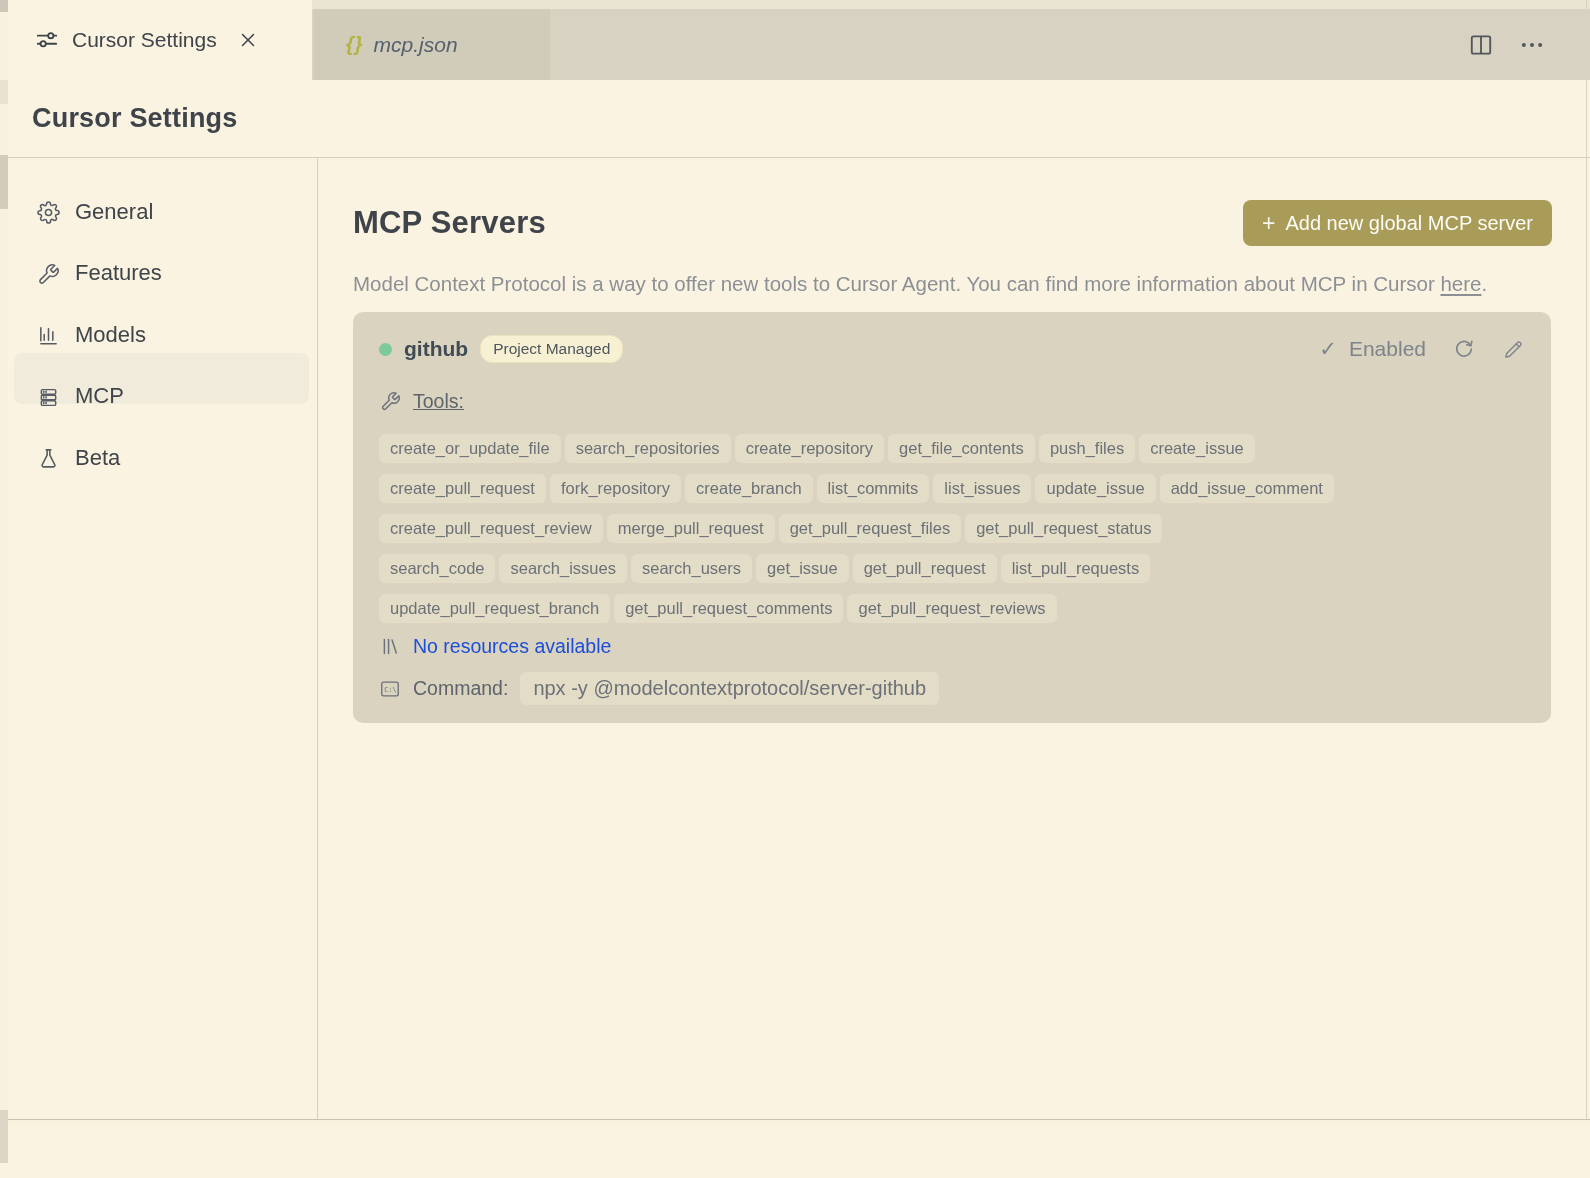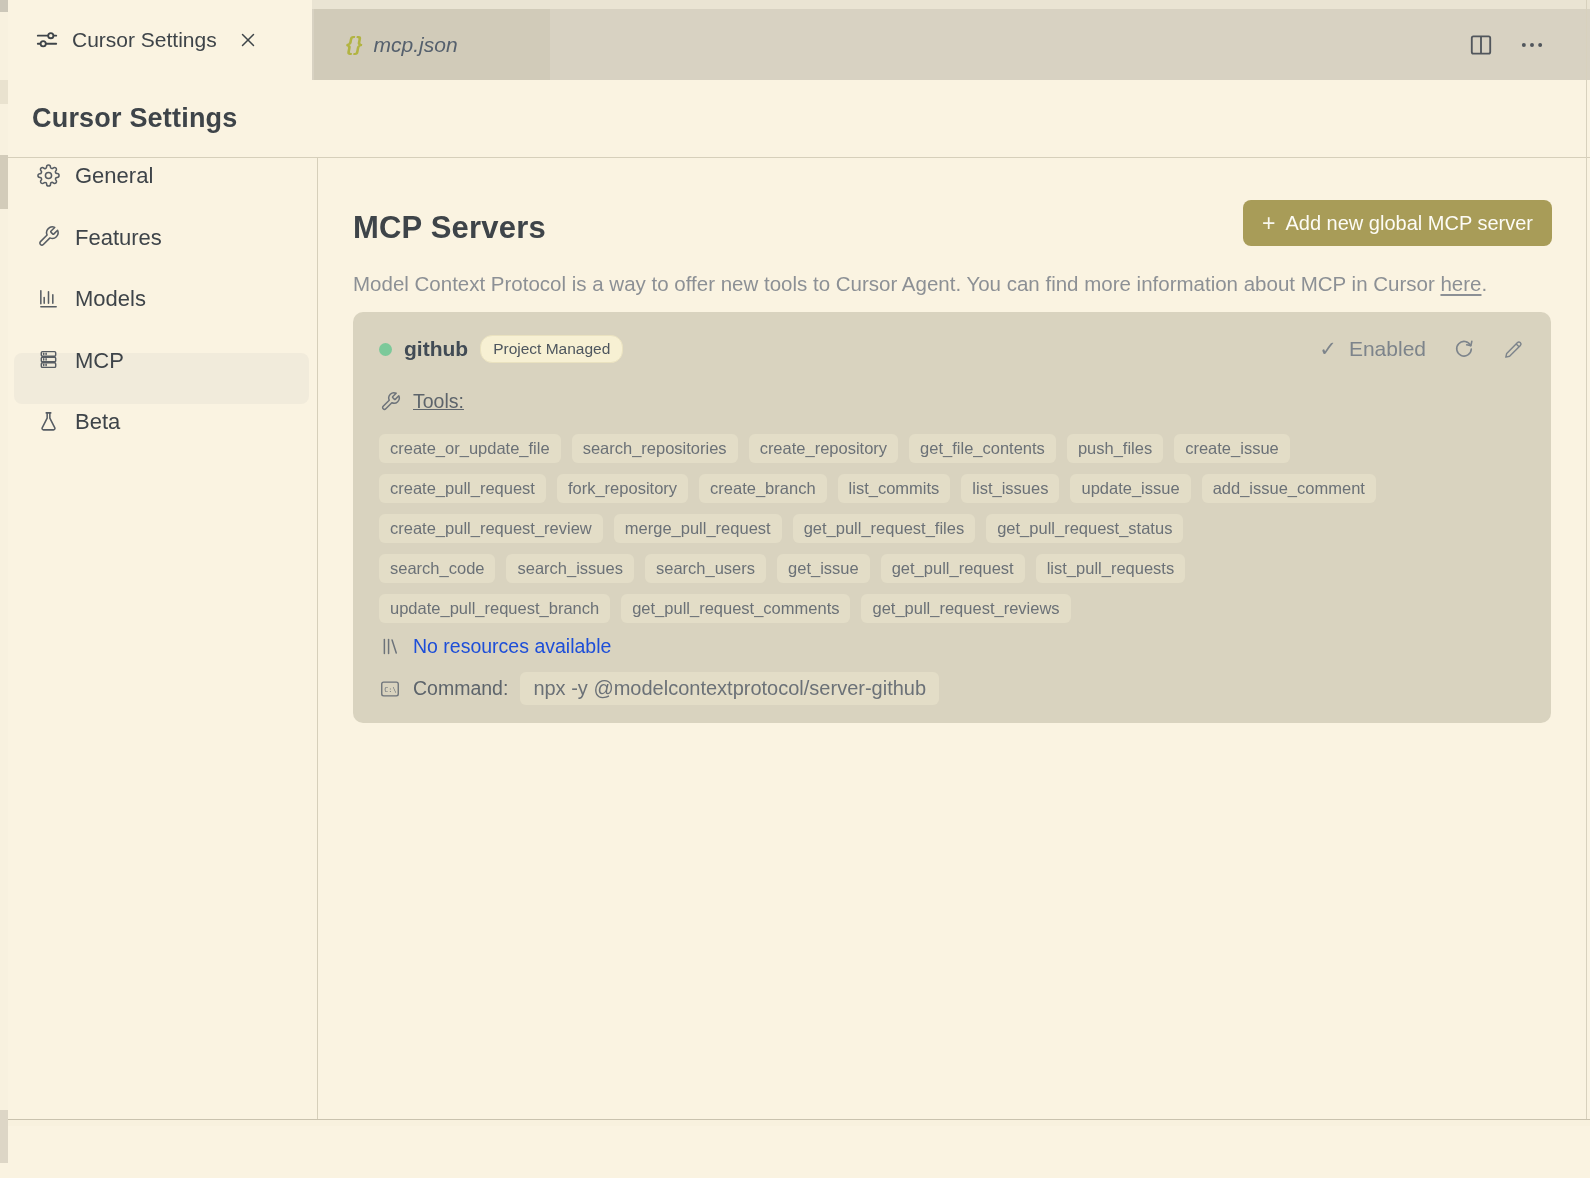--- a/index.html
+++ b/index.html
@@ -36,27 +36,27 @@
   .tab-actions{position:absolute;right:44px;top:9px;height:71px;display:flex;align-items:center;gap:24px;}
   .iconbtn{display:flex;align-items:center;justify-content:center;cursor:pointer;color:#55595f;}
 
   
   .pagehead{position:absolute;left:8px;right:0;top:80px;height:78px;background:var(--cream);border-bottom:1px solid var(--divider);display:flex;align-items:center;padding-left:24px;}
   .pagehead .title{font-size:27px;font-weight:600;color:var(--text);letter-spacing:.2px;}
 
   
   .bodywrap{position:absolute;left:8px;right:0;top:158px;bottom:7px;display:flex;}
   .sidebar{width:310px;border-right:1px solid var(--divider);padding-top:5px;flex-shrink:0;}
-  .nav-item{position:relative;height:61.5px;display:flex;align-items:flex-start;padding-left:28px;gap:15px;cursor:pointer;}
+  .nav-item{position:relative;height:61.5px;display:flex;align-items:flex-end;padding-left:28px;gap:15px;cursor:pointer;}
   .nav-item .nav-label{font-size:22px;color:var(--text);position:relative;z-index:1;}
   .nav-item .nav-ic{width:24px;height:24px;color:var(--icon);position:relative;z-index:1;display:flex;align-items:center;justify-content:center;}
   .nav-item.selected::before{content:"";position:absolute;left:6px;right:8px;top:5px;bottom:5px;background:var(--selected);border-radius:8px;}
 
   .main{flex:1;padding:42px 38px 0 35px;}
-  .main-head{display:flex;align-items:flex-end;justify-content:space-between;height:46px;}
+  .main-head{display:flex;align-items:center;justify-content:space-between;height:46px;}
   .main-head h1{font-size:31px;font-weight:600;color:var(--text);letter-spacing:.2px;}
   .add-btn{height:46px;background:var(--button);color:#fdfcf6;border:none;border-radius:8px;font-size:20px;font-family:inherit;padding:0 19px;display:flex;align-items:center;gap:10px;cursor:pointer;}
   .add-btn .plus{font-size:23px;font-weight:300;opacity:.95;line-height:1;}
   .desc{margin-top:20px;font-size:20.5px;line-height:35px;color:var(--text-muted);max-width:1198px;}
   .desc a{color:var(--text-muted);text-decoration:underline;text-underline-offset:3px;cursor:pointer;}
 
   
   .card{margin-top:11px;width:1198px;background:var(--card);border-radius:10px;padding:22px 26px 18px 26px;}
   .card-head{display:flex;align-items:center;height:30px;}
   .dot{width:13px;height:13px;border-radius:50%;background:var(--green);margin-right:12px;flex-shrink:0;}
@@ -64,21 +64,21 @@
   .badge{background:var(--badge-bg);border:1px solid var(--badge-border);border-radius:12px;padding:4px 12px;font-size:15.5px;color:#4e565e;}
   .head-right{margin-left:auto;display:flex;align-items:center;color:#7d848b;}
   .enabled{display:flex;align-items:center;gap:12px;font-size:21px;cursor:pointer;}
   .head-right .iconbtn{margin-left:26px;color:#7d848b;}
 
   .tools-row{margin-top:24px;display:flex;align-items:center;gap:12px;height:26px;color:var(--text-mid);text-decoration:underline;}
   .tools-row .lbl{font-size:19.5px;}
   .row-ic{width:22px;height:22px;color:#6d737a;display:flex;align-items:center;justify-content:center;flex-shrink:0;}
 
   .chips{margin-top:20px;display:flex;flex-direction:column;gap:11px;}
-  .chip-row{display:flex;gap:11px;}
+  .chip-row{display:flex;gap:4px;}
   .chip{background:var(--chip);border-radius:6px;padding:0 11px;height:29px;display:flex;align-items:center;font-size:16.5px;color:var(--chip-text);white-space:nowrap;}
 
   .res-row{margin-top:10px;display:flex;align-items:center;gap:12px;height:26px;color:#1d4ed8;font-size:19.5px;}
   .cmd-row{margin-top:13px;display:flex;align-items:center;height:33px;color:var(--text-mid);}
   .cmd-row .lbl{font-size:19.5px;margin-left:12px;}
   .cmd-chip{margin-left:12px;background:var(--chip);border-radius:6px;padding:0 13px;height:33px;display:flex;align-items:center;font-size:20px;color:var(--chip-text);}
 
   
   .bottom-strip{position:absolute;left:0;right:0;bottom:0;height:7px;background:#f8f1de;border-top:1px solid #c9c2ae;}
 

